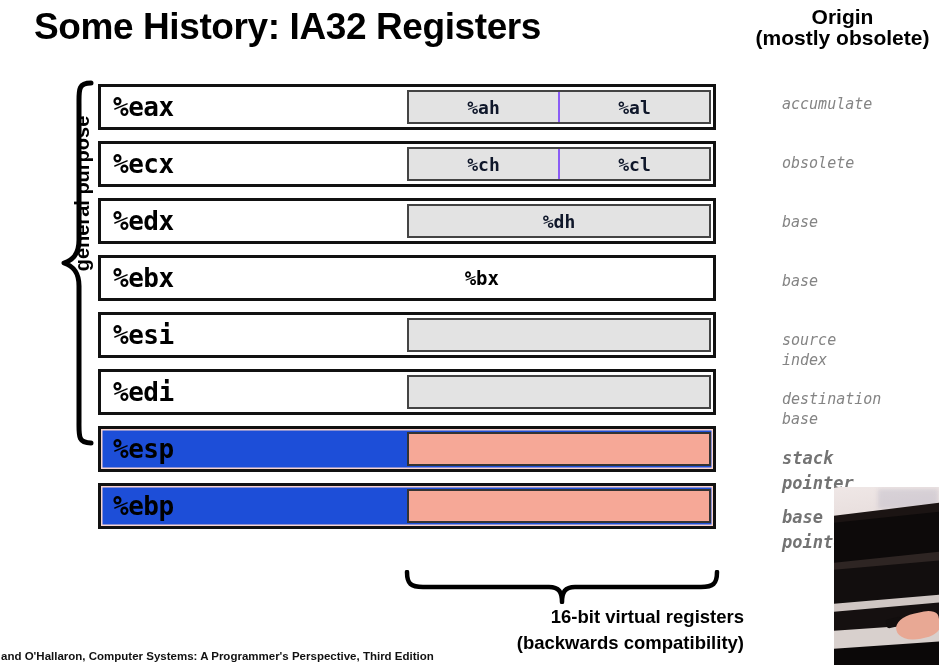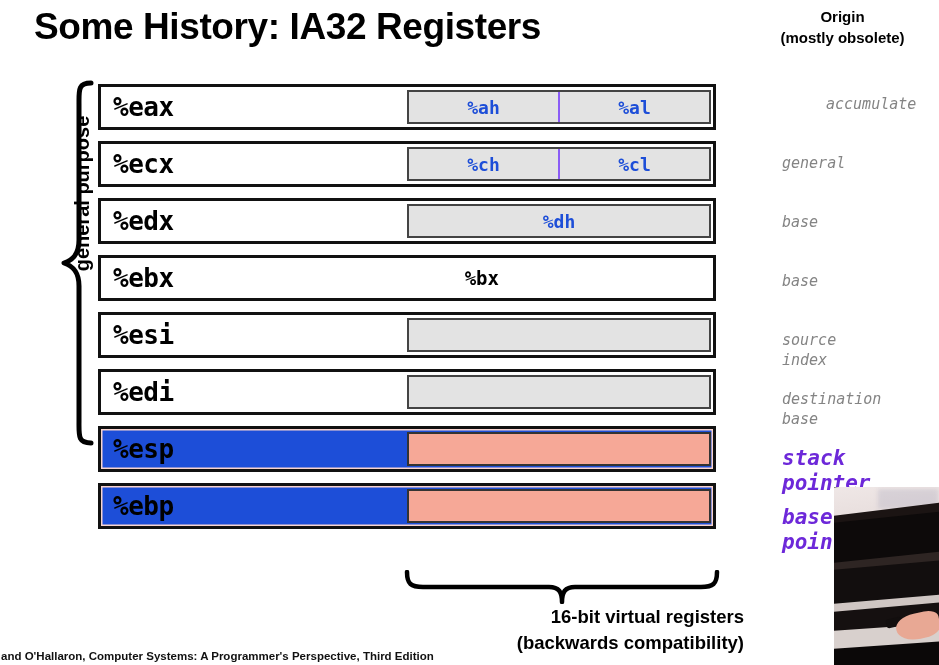--- a/index.html
+++ b/index.html
@@ -29,21 +29,21 @@
     margin-left: 20px;
   }
 
   
   #origin-header {
     position: absolute;
     left: 746px;
     top: 6px;
     width: 193px;
     text-align: center;
-    font-size: 15px;
+    font-size: 21px;
     font-weight: bold;
     line-height: 21px;
   }
 
   
   #register-table {
     position: absolute;
     left: 98px;
     top: 84px;
     width: 618px;
@@ -100,21 +100,21 @@
     border-color: #333;
   }
   .reg-half {
     flex: 1 1 50%;
     display: flex;
     align-items: center;
     justify-content: center;
     font-family: "DejaVu Sans Mono", monospace;
     font-size: 18px;
     font-weight: bold;
-    color: #1d4ed8;
+    color: #0f172a;
   }
   .reg-half + .reg-half {
     border-left: 2px solid #8b5cf6;
     text-align: center;
   }
 
   
   #gp-label {
     position: absolute;
     left: -8px;
@@ -140,23 +140,23 @@
     position: absolute;
     left: 782px;
     font-family: "DejaVu Sans Mono", monospace;
     font-style: italic;
     font-size: 15px;
     line-height: 20px;
     color: #848484;
     white-space: pre-line;
   }
   .origin-item.strong {
-    color: #6d28d9;
-    font-weight: bold;
-    font-size: 21px;
+    color: #737373;
+    font-weight: bold;
+    font-size: 17px;
     line-height: 25px;
   }
 
   
   #bottom-brace {
     position: absolute;
     left: 404px;
     top: 570px;
     width: 316px;
     height: 34px;
@@ -342,22 +342,22 @@
       <div class="reg-box"></div>
     </div>
     <div class="reg-row pink">
       <div class="reg-name">%ebp</div>
       <div class="reg-16">%bp</div>
       <div class="reg-box"></div>
     </div>
   </div>
 
 <div id="origin-list">
-    <div class="origin-item" style="top: 94px; margin-left: 44px;">accumulate</div>
-    <div class="origin-item" style="top: 153px;">general</div>
+    <div class="origin-item" style="top: 94px;">accumulate</div>
+    <div class="origin-item" style="top: 153px;">obsolete</div>
     <div class="origin-item" style="top: 212px;">base</div>
     <div class="origin-item" style="top: 271px;">base</div>
     <div class="origin-item" style="top: 330px;">source
 index</div>
     <div class="origin-item" style="top: 389px;">destination
 base</div>
     <div class="origin-item strong" style="top: 446px;">stack
 pointer</div>
     <div class="origin-item strong" style="top: 505px;">base
 pointer</div>

